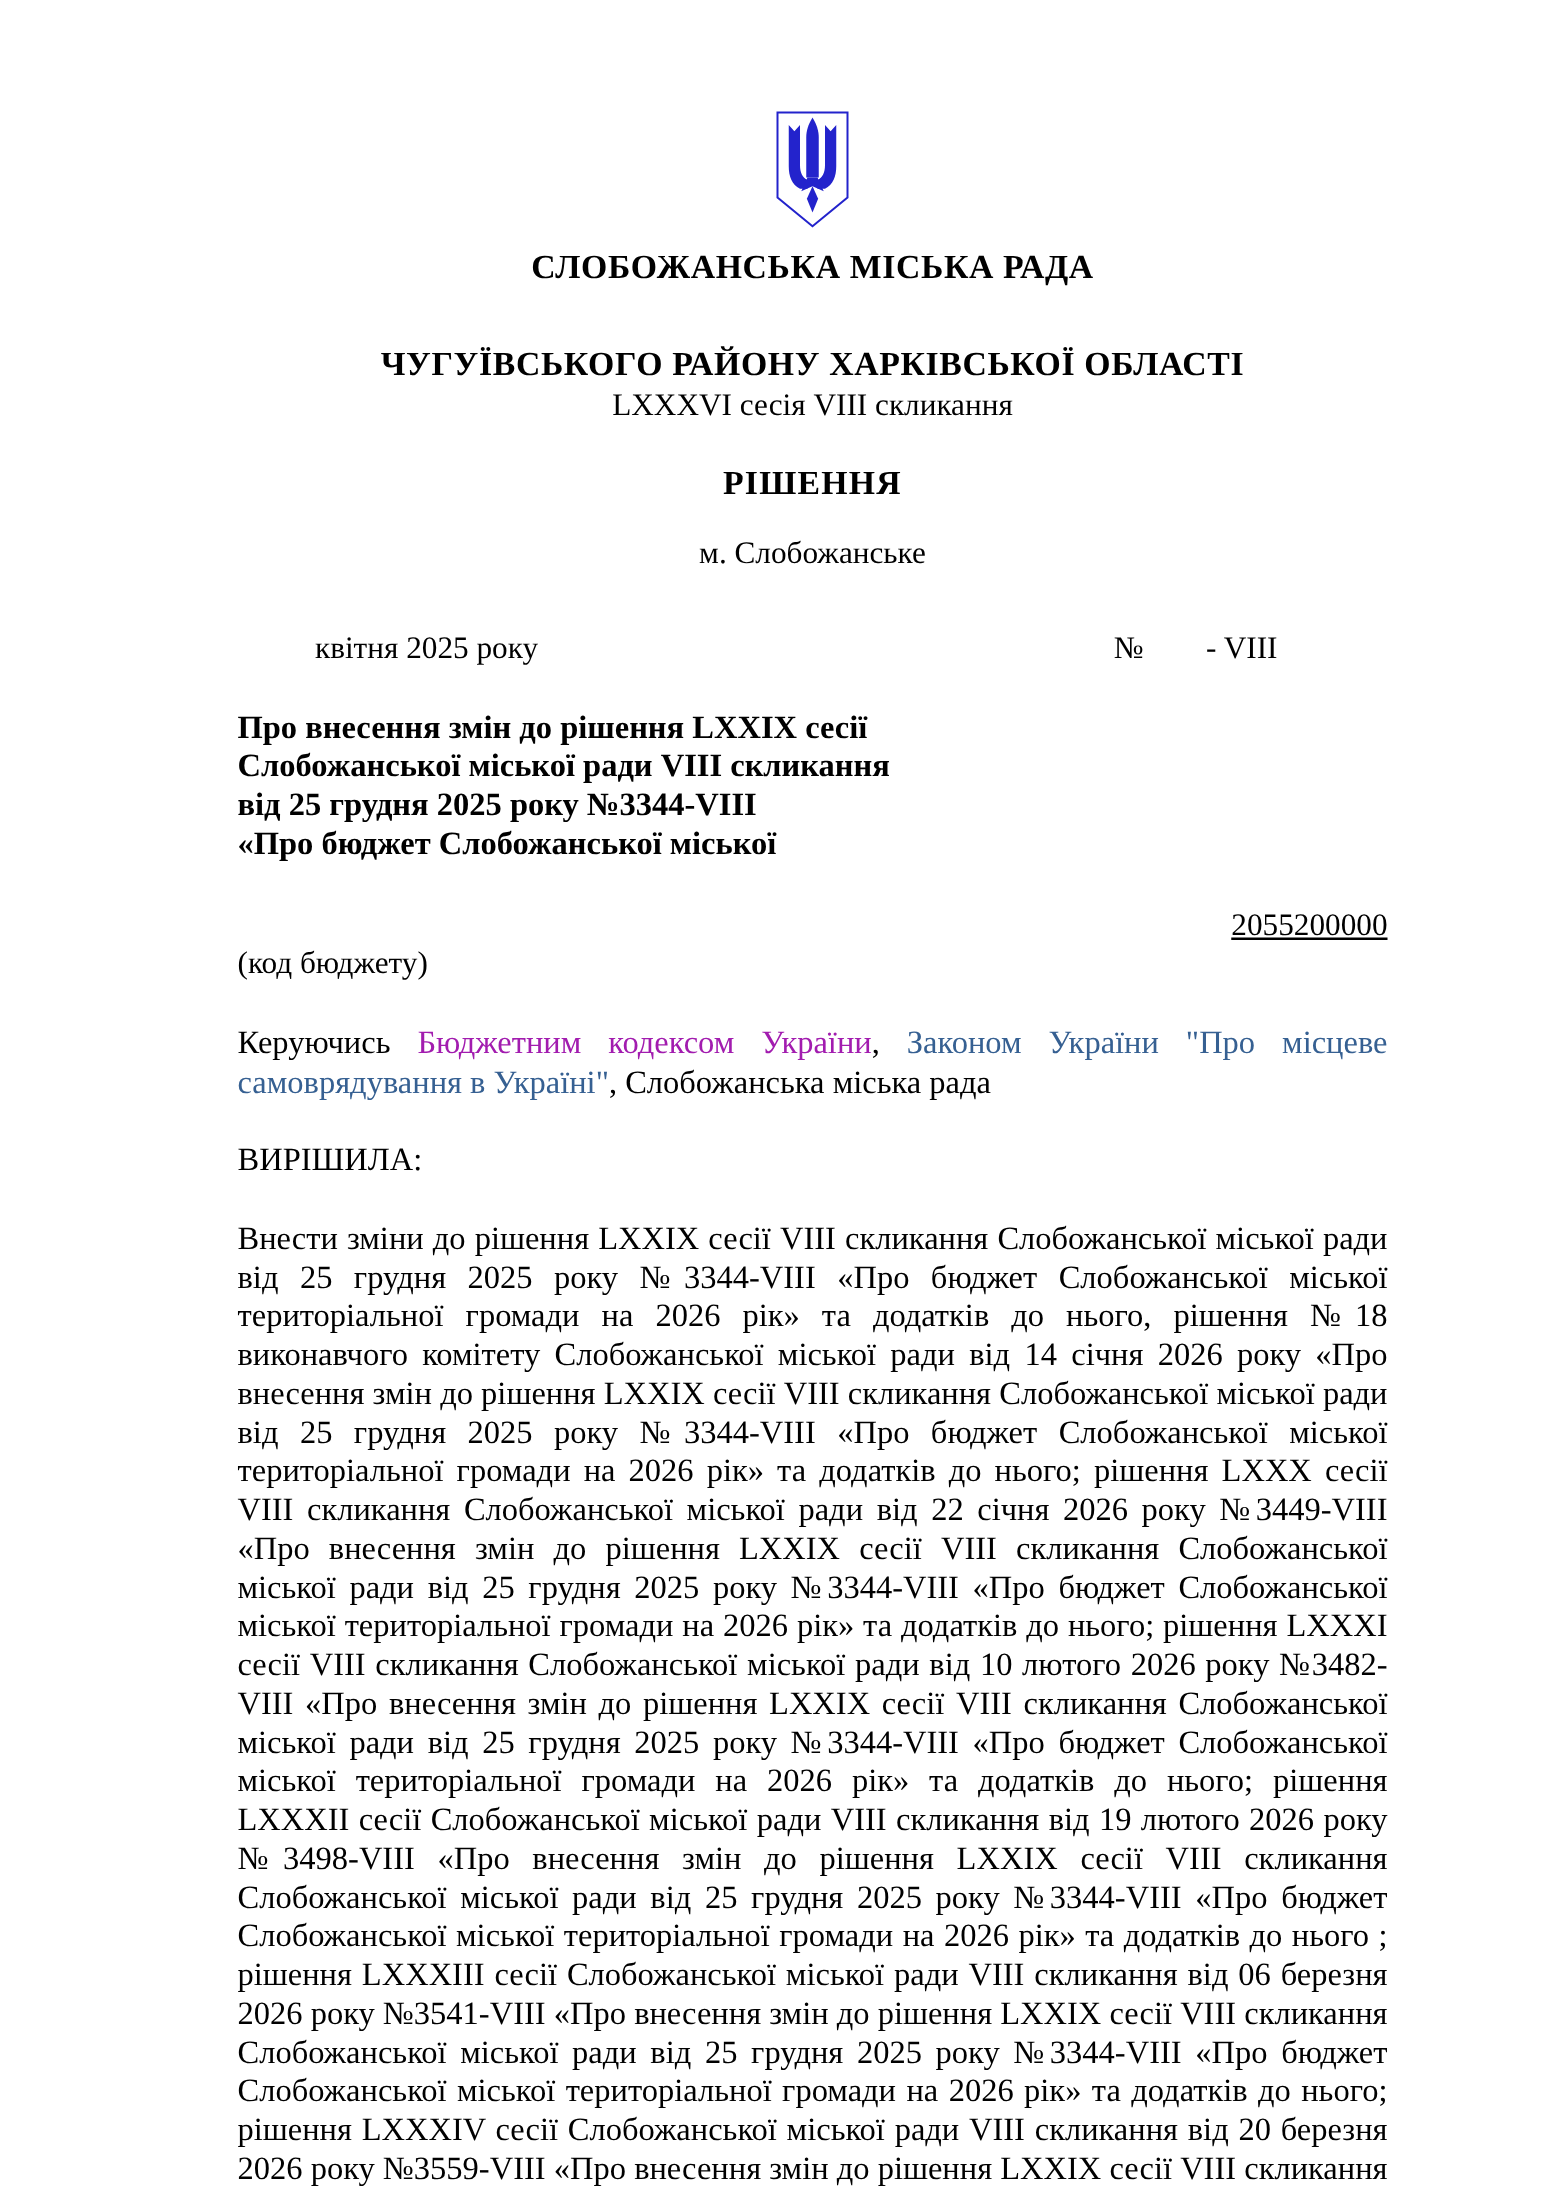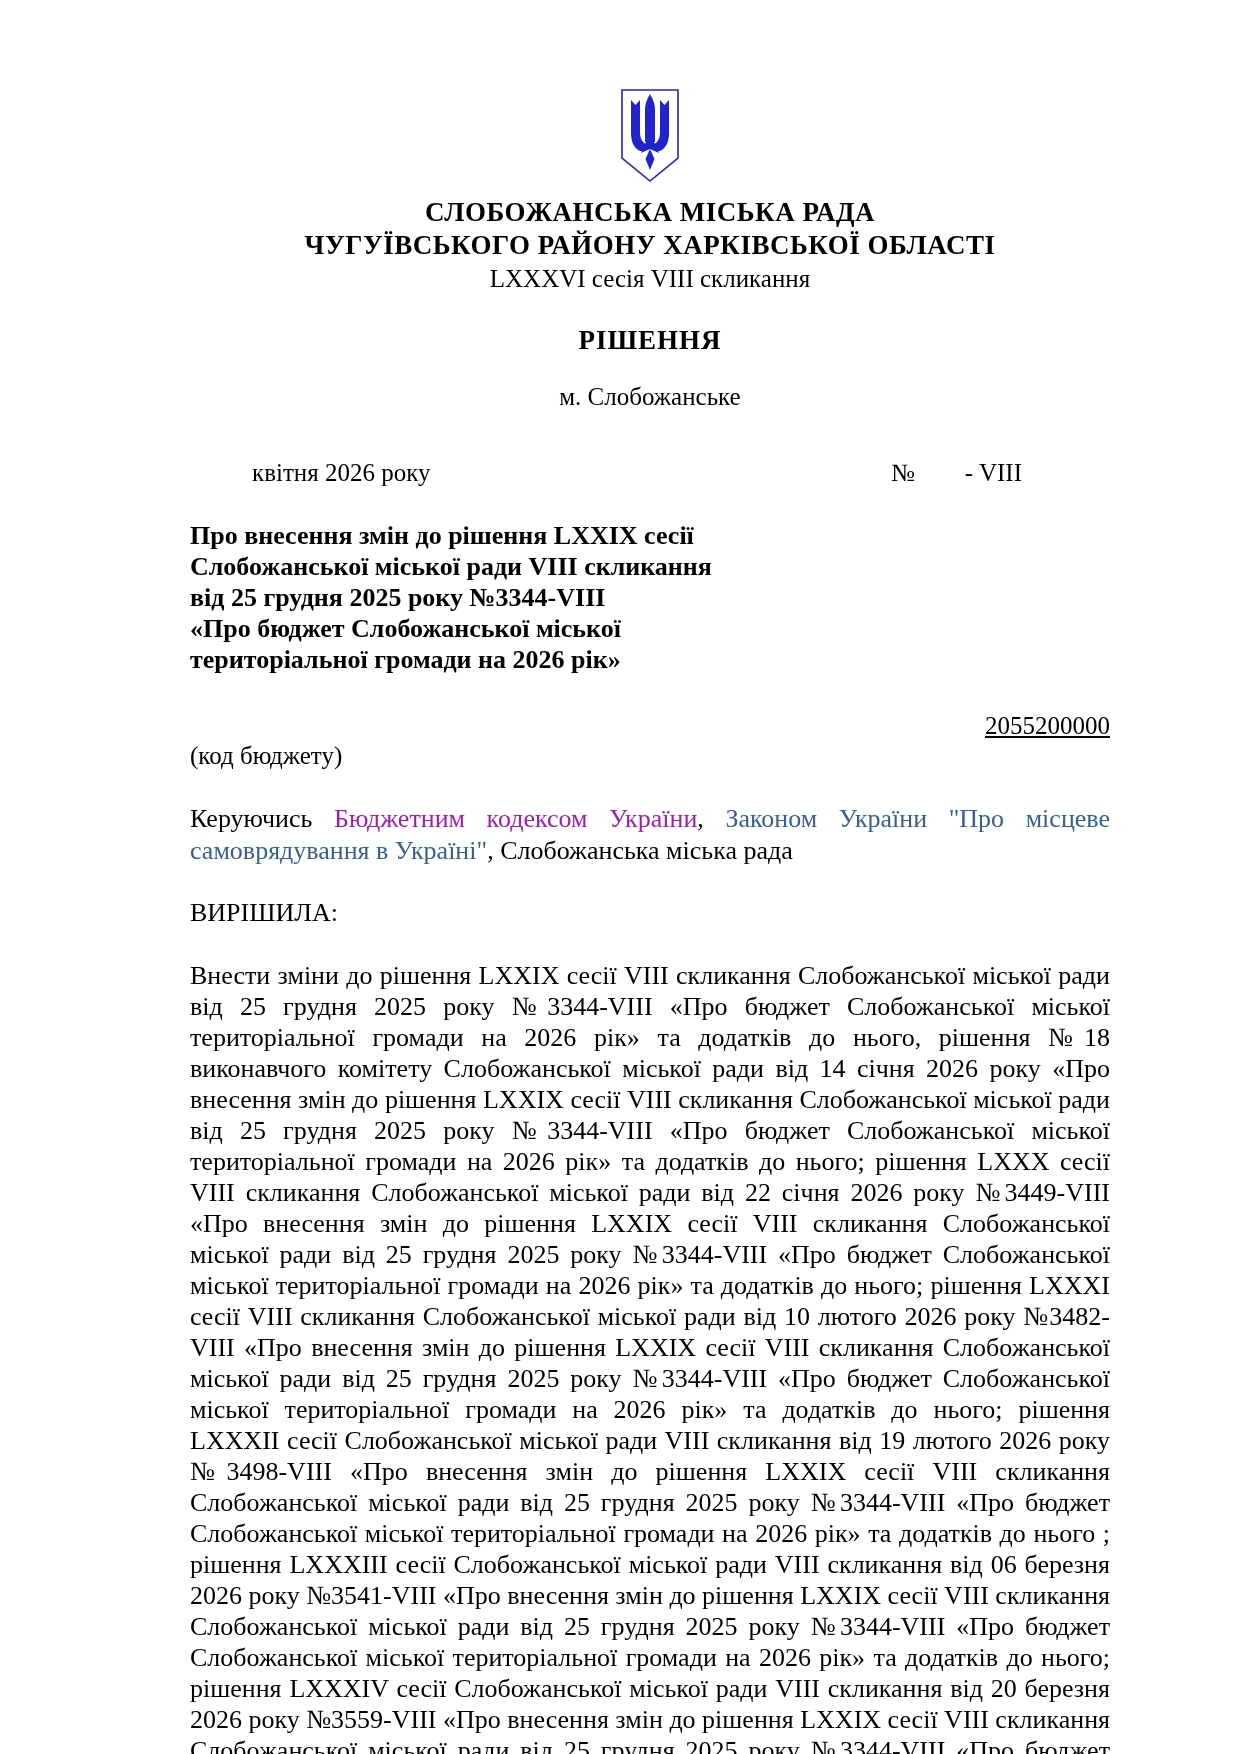--- a/index.html
+++ b/index.html
@@ -10,21 +10,21 @@
     background:#ffffff;
     color:#000000;
     font-family:"Liberation Serif","DejaVu Serif",serif;
     overflow:hidden;
     padding-left:30px;
   }
   .content{padding:88px 160px 0 160px;}
   .center{text-align:center;}
   .emblem-wrap{width:64px;margin:0 auto 8px auto;}
   .org-name{font-weight:bold;font-size:27px;line-height:33px;letter-spacing:.5px;}
-  .org-region{font-weight:bold;font-size:27px;line-height:33px;letter-spacing:.5px;}
+  .org-region{font-weight:bold;font-size:27px;line-height:33px;letter-spacing:.5px;margin-top:45px;}
   .session-line{font-size:25px;line-height:30px;margin-top:2px;}
   .doc-type{font-weight:bold;font-size:27px;line-height:32px;margin-top:30px;letter-spacing:1px;text-align:center;}
   .city-line{font-size:25px;line-height:30px;margin-top:26px;}
   .date-row{display:flex;justify-content:space-between;align-items:baseline;font-size:25px;line-height:30px;margin-top:46px;}
   .date-left{padding-left:62px;}
   .num-group{display:flex;align-items:baseline;margin-right:88px;}
   .num-spacer{display:inline-block;width:50px;}
   .subject{font-weight:bold;font-size:26px;line-height:31px;margin-top:32px;max-width:560px;}
   .budget-code{font-size:25px;line-height:30px;margin-top:36px;}
   .budget-code .num{text-decoration:underline;text-align:right;}
@@ -54,34 +54,33 @@
 
     <div class="center org-name">СЛОБОЖАНСЬКА МІСЬКА РАДА</div>
     <div class="center org-region">ЧУГУЇВСЬКОГО РАЙОНУ ХАРКІВСЬКОЇ ОБЛАСТІ</div>
     <div class="center session-line">LXXXVI  сесія VIII скликання</div>
 
     <div class="center doc-type">РІШЕННЯ</div>
 
     <div class="center city-line">м. Слобожанське</div>
 
     <div class="date-row">
-      <span class="date-left">квітня  2026 року</span>
+      <span class="date-left">квітня  2025 року</span>
       <span class="num-group">
         <span>№</span>
         <span class="num-spacer"></span>
         <span>- VIII</span>
       </span>
     </div>
 
     <div class="subject">
       <div>Про  внесення змін до рішення LXXIX сесії</div>
       <div>Слобожанської  міської ради VIII скликання</div>
       <div>від 25 грудня 2025 року №3344-VIII</div>
       <div>«Про бюджет Слобожанської міської</div>
-      <div>територіальної громади на 2026 рік»</div>
     </div>
 
     <div class="budget-code">
       <div class="num">2055200000</div>
       <div>(код бюджету)</div>
     </div>
 
     <p class="preamble"><span>Керуючись </span><span class="doc-link" style="color: #a21caf;">Бюджетним кодексом України</span><span>, </span><span class="doc-link" style="color: rgb(54, 96, 146);">Законом України "Про місцеве самоврядування в Україні"</span><span>, Слобожанська міська рада</span></p>
 
     <div class="resolved">ВИРІШИЛА:</div>

